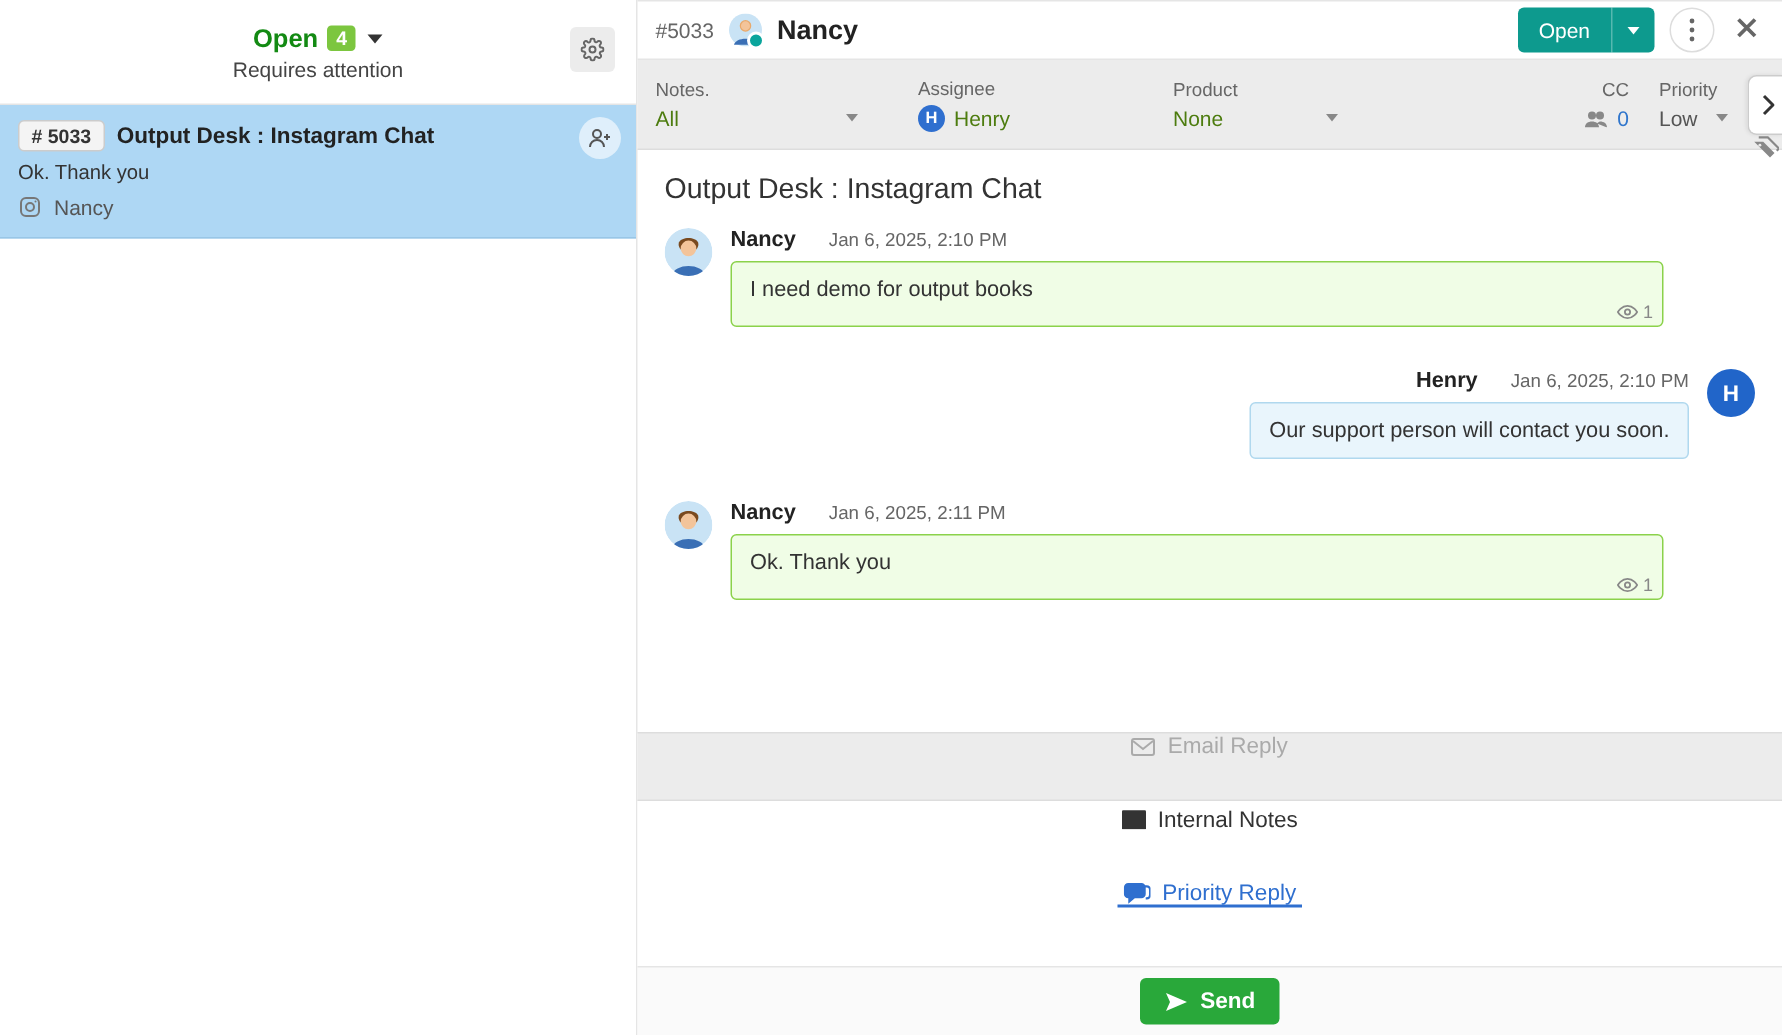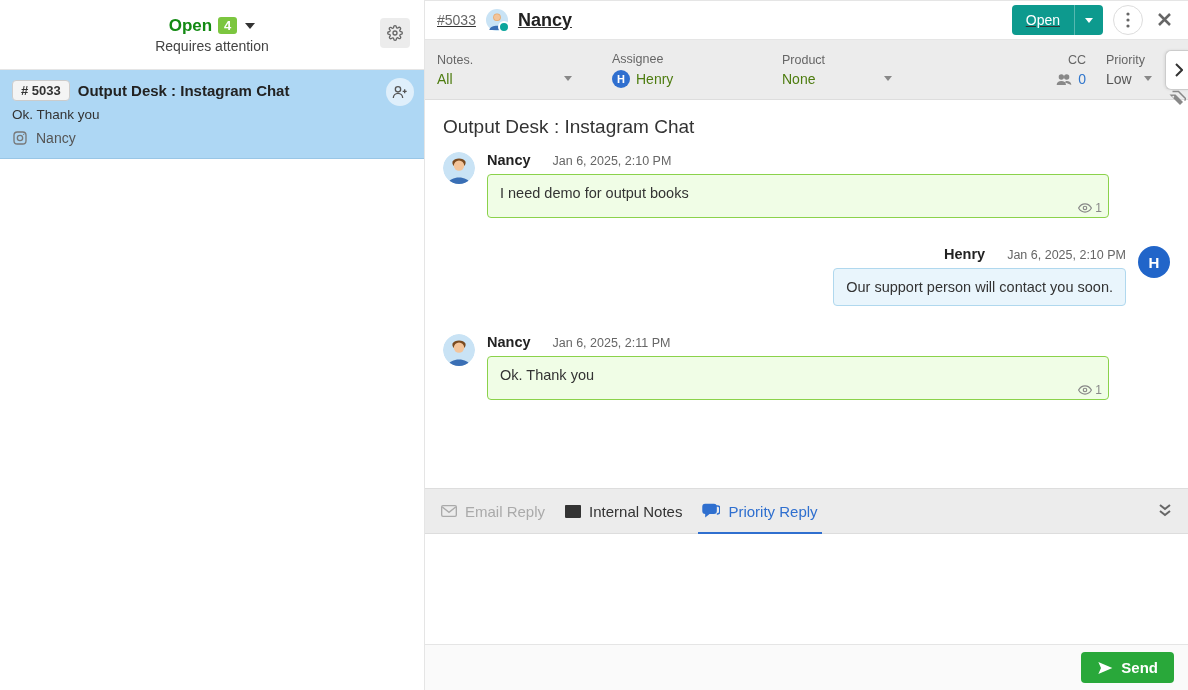--- a/index.html
+++ b/index.html
@@ -103,21 +103,20 @@
   }
 
   .detail-header {
     height: 40px;
     display: flex;
     align-items: center;
     padding: 0 12px;
     gap: 10px;
     border-bottom: 1px solid #e5e5e5;
     border-top: 1px solid #e5e5e5;
-    text-decoration: underline;
   }
   .hash-id { color: #666; font-size: 14px; }
   .avatar-sm {
     width: 22px; height: 22px;
     position: relative;
   }
   .avatar-sm svg { width: 22px; height: 22px; }
   .avatar-status {
     position: absolute;
     right: -2px; bottom: -2px;
@@ -287,21 +286,22 @@
 
   
   .reply-bar {
     height: 46px;
     background: #ececec;
     border-top: 1px solid #ddd;
     border-bottom: 1px solid #ddd;
     display: flex;
     align-items: center;
     padding: 0 16px;
-    gap: 20px;
+    gap: 32px;
+    flex-direction: column;
   }
   .reply-tab {
     display: flex; align-items: center; gap: 8px;
     font-size: 15px;
     cursor: pointer;
     height: 100%;
     position: relative;
   }
   .reply-tab.muted { color: #aaa; }
   .reply-tab.normal { color: #333; }
@@ -315,21 +315,21 @@
     margin-left: auto;
     color: #666;
     cursor: pointer;
   }
 
   
   .compose { flex: 0 0 110px; background: #fff; }
   .send-bar {
     height: 46px;
     border-top: 1px solid #e5e5e5;
-    display: flex; align-items: center; justify-content: flex-end;
+    display: flex; align-items: center; justify-content: center;
     padding: 0 14px;
     background: #fafafa;
   }
   .send-btn {
     background: #29a83a;
     color: #fff;
     border-radius: 4px;
     padding: 7px 16px;
     display: flex; align-items: center; gap: 8px;
     font-size: 15px; font-weight: 600;

